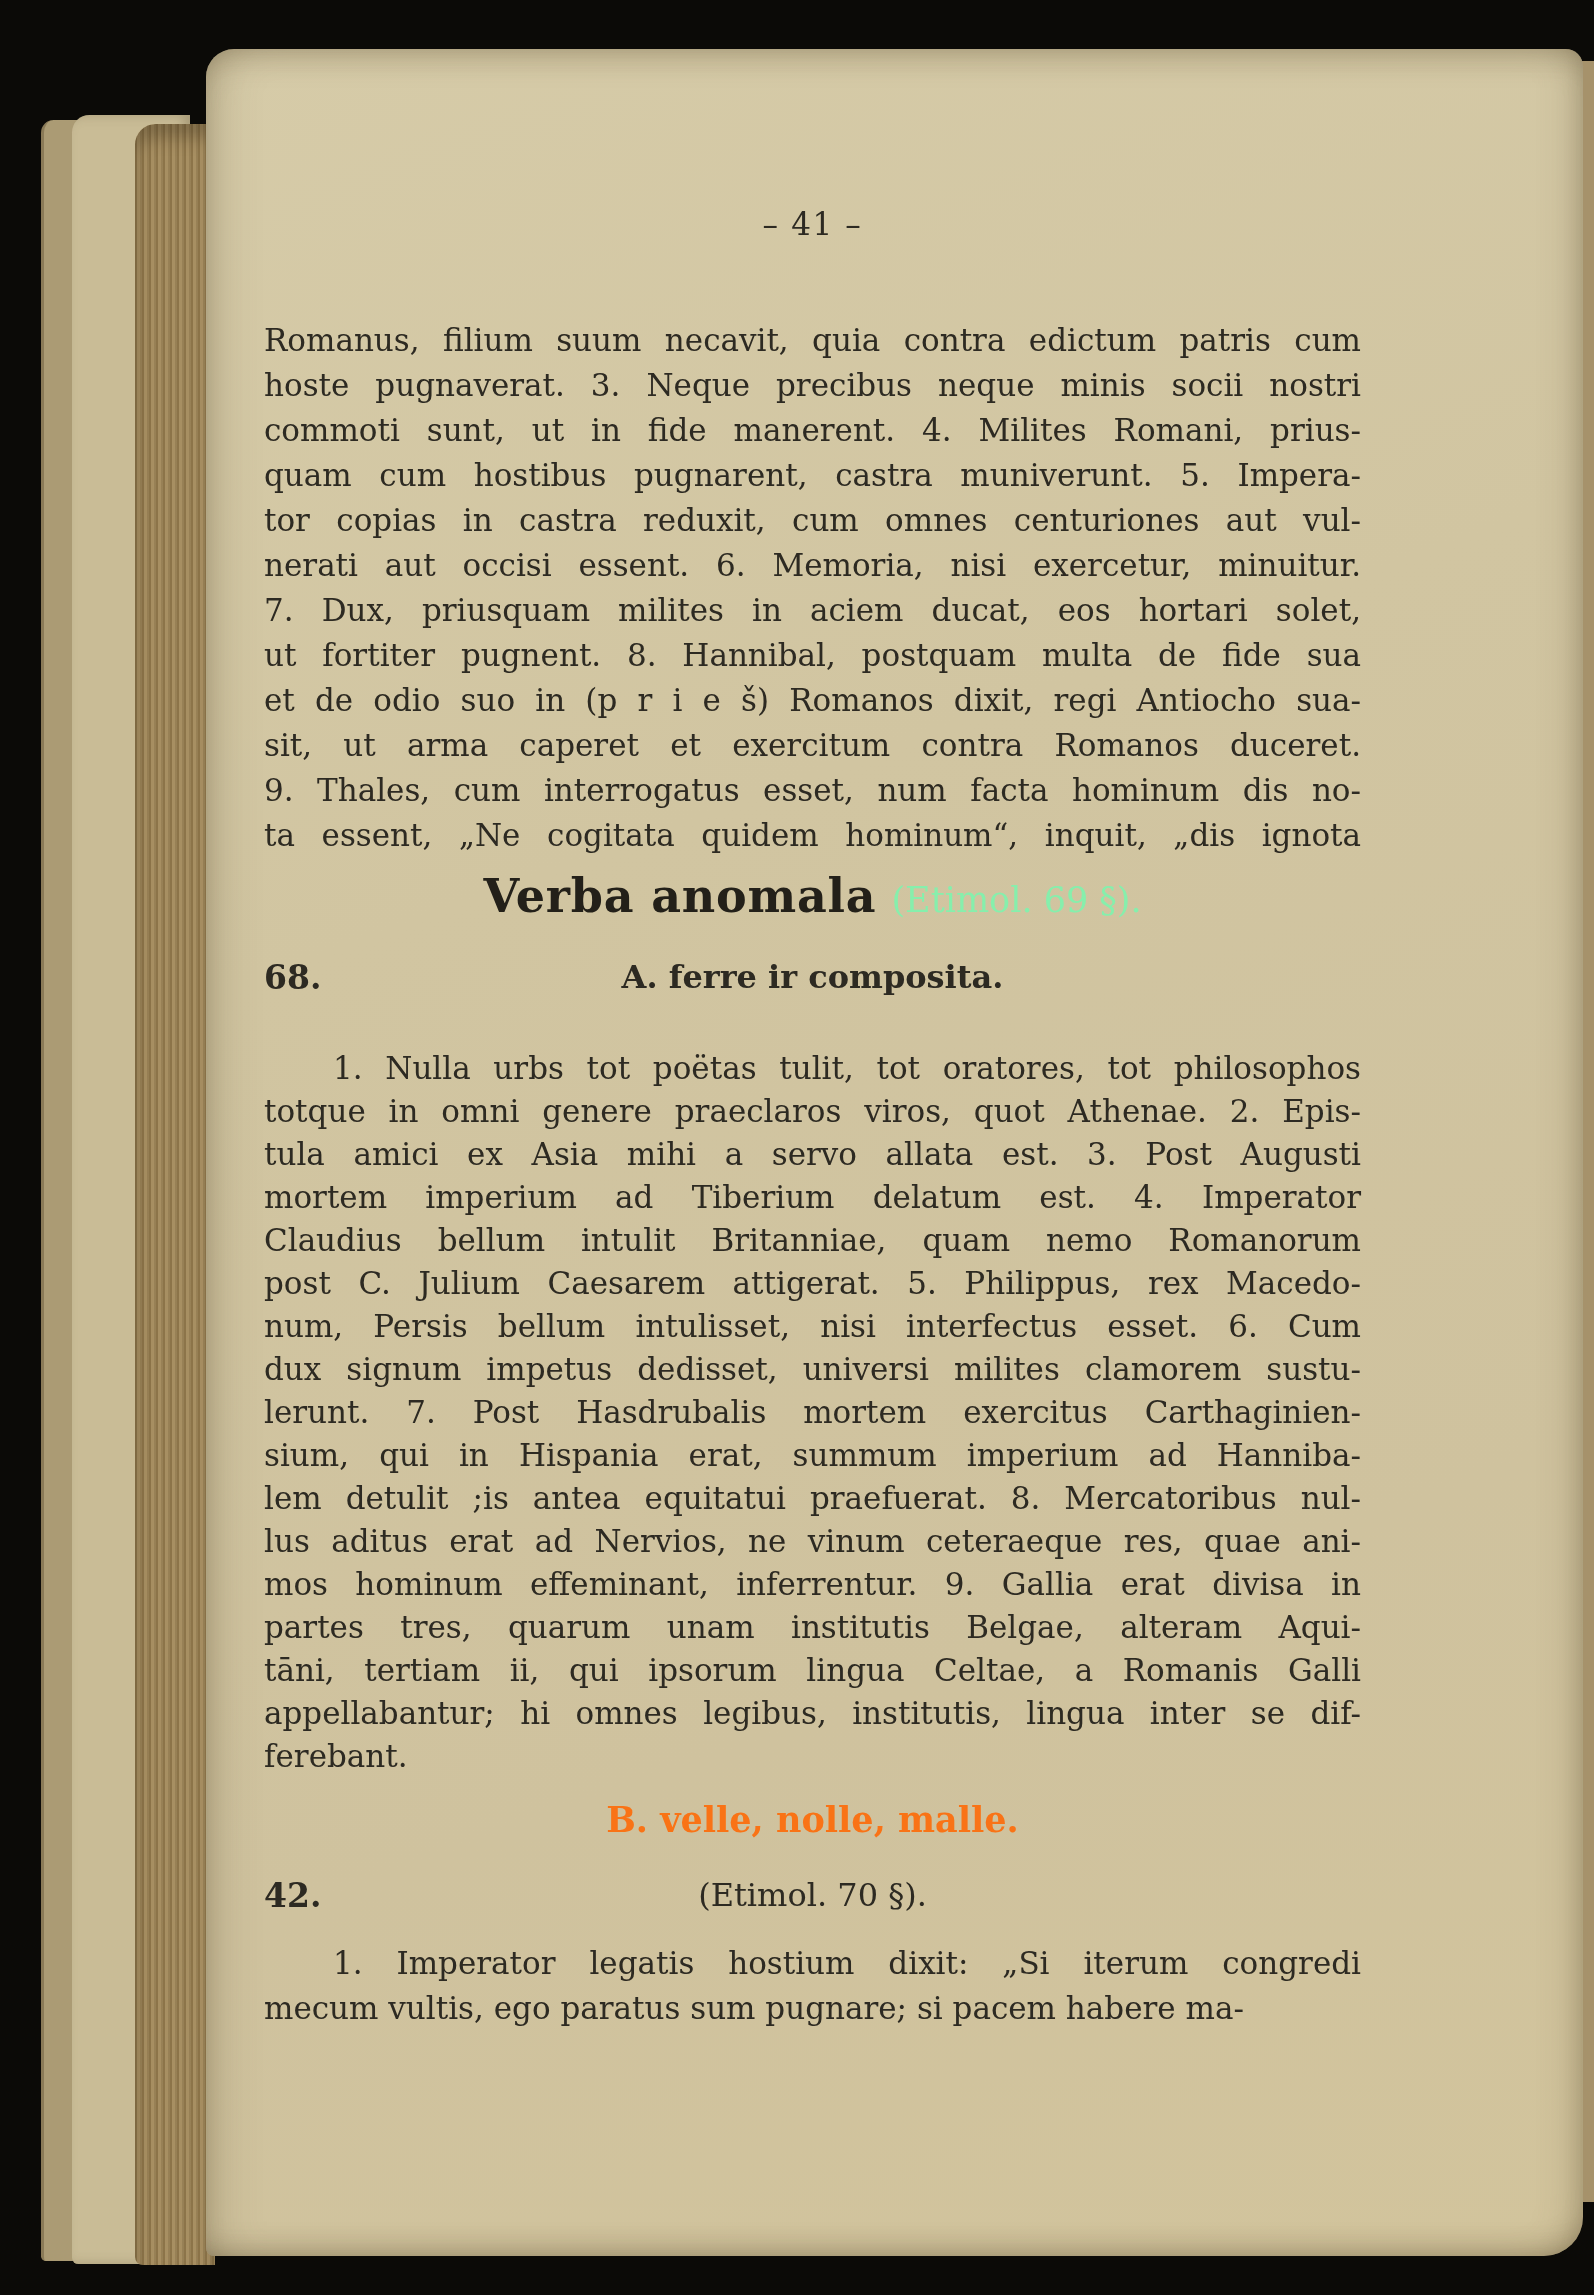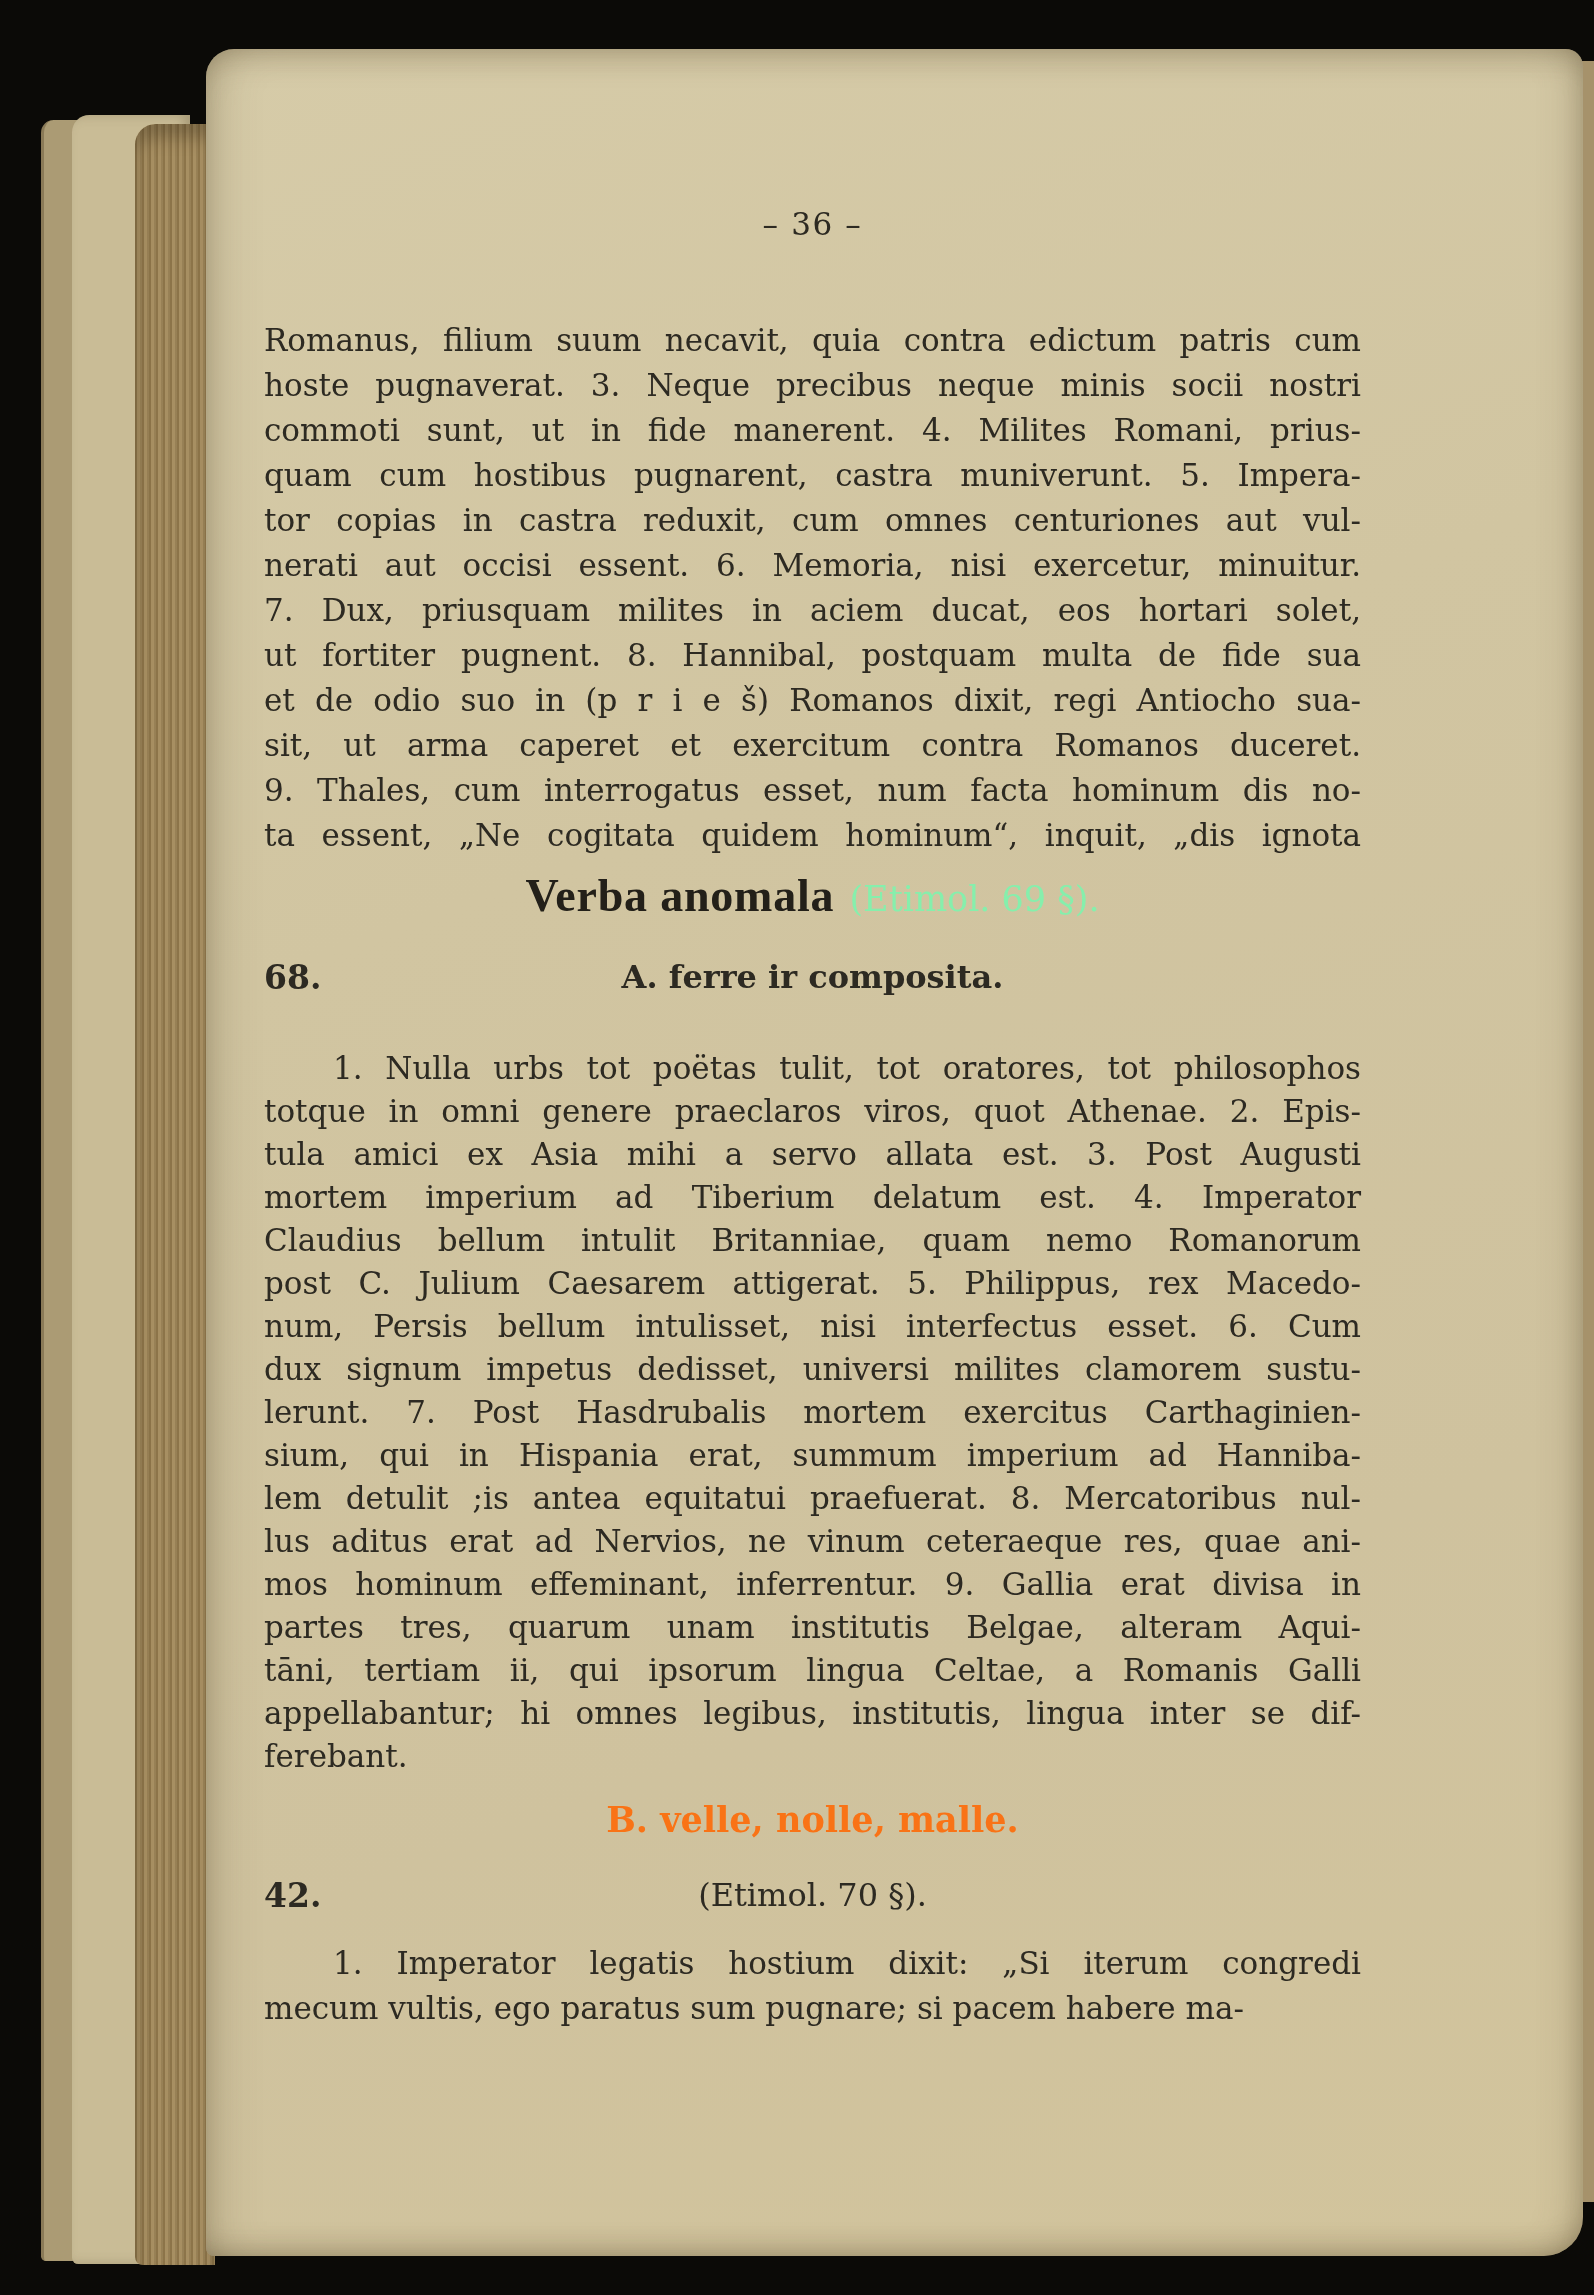--- a/index.html
+++ b/index.html
@@ -73,21 +73,21 @@
   .para41{margin-top:49px;}
   .para41 .line{line-height:43px;height:43px;}
   .para42{margin-top:25px;}
   .para42 .line{line-height:45px;height:45px;}
   .main-heading{
     margin-top:12.6px;
     text-align:center;
     line-height:50px;height:50px;
     color:#232019;
   }
-  .main-heading .title{font-size:46px;font-weight:bold;letter-spacing:0.8px;font-family:Liberation Serif, serif;}
+  .main-heading .title{font-size:46px;font-weight:bold;letter-spacing:0.8px;}
   .main-heading .ref{font-size:35px;font-weight:normal;color:#86efac;margin-left:11px;}
   .ex-row{
     position:relative;height:41px;
   }
   .ex41-row{margin-top:17.3px;}
   .ex42-row{margin-top:23.6px;}
   .ex-number{
     position:absolute;left:0;top:0;
     font-size:33px;font-weight:bold;line-height:41px;
   }
@@ -107,21 +107,21 @@
 <body>
 
 <div class="edge-a"></div>
 <div class="edge-b"></div>
 <div class="fore-edge"></div>
 <div class="right-sliver"></div>
 <div class="main-page"></div>
 
 <div class="text-column">
 
-  <div class="page-number">– 36 –</div>
+  <div class="page-number">– 41 –</div>
 
   <div class="para para40">
     <div class="line">Romanus, filium suum necavit, quia contra edictum patris cum</div>
     <div class="line">hoste pugnaverat. 3. Neque precibus neque minis socii nostri</div>
     <div class="line">commoti sunt, ut in fide manerent. 4. Milites Romani, prius-</div>
     <div class="line">quam cum hostibus pugnarent, castra muniverunt. 5. Impera-</div>
     <div class="line">tor copias in castra reduxit, cum omnes centuriones aut vul-</div>
     <div class="line">nerati aut occisi essent. 6. Memoria, nisi exercetur, minuitur.</div>
     <div class="line">7. Dux, priusquam milites in aciem ducat, eos hortari solet,</div>
     <div class="line">ut fortiter pugnent. 8. Hannibal, postquam multa de fide sua</div>

